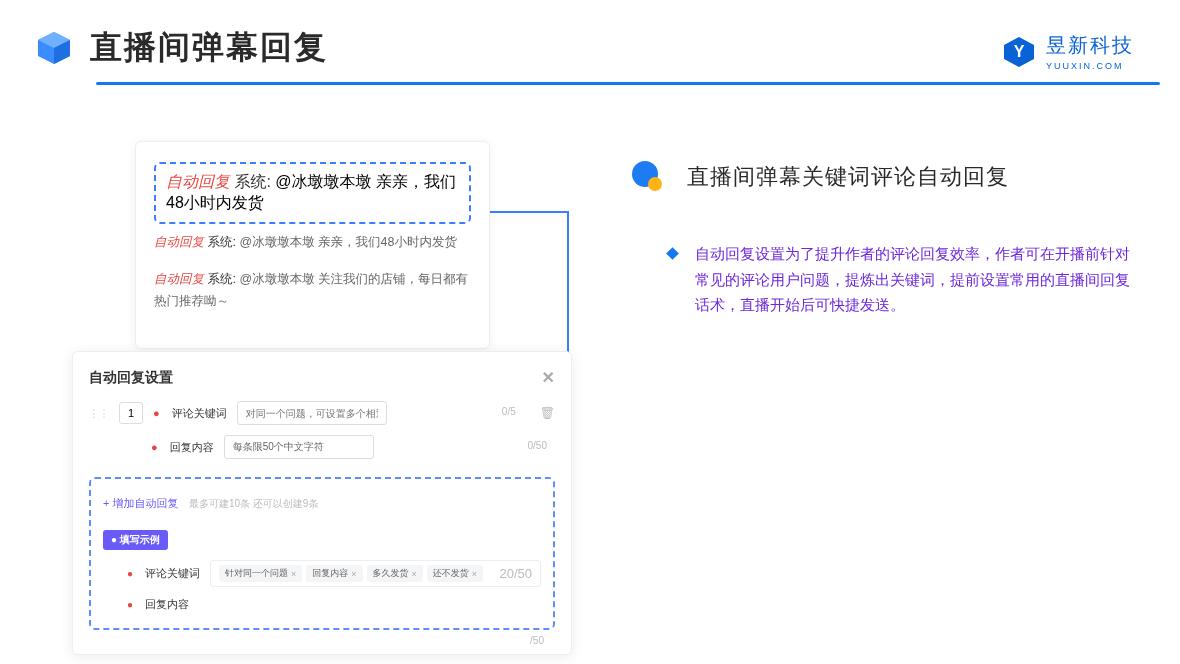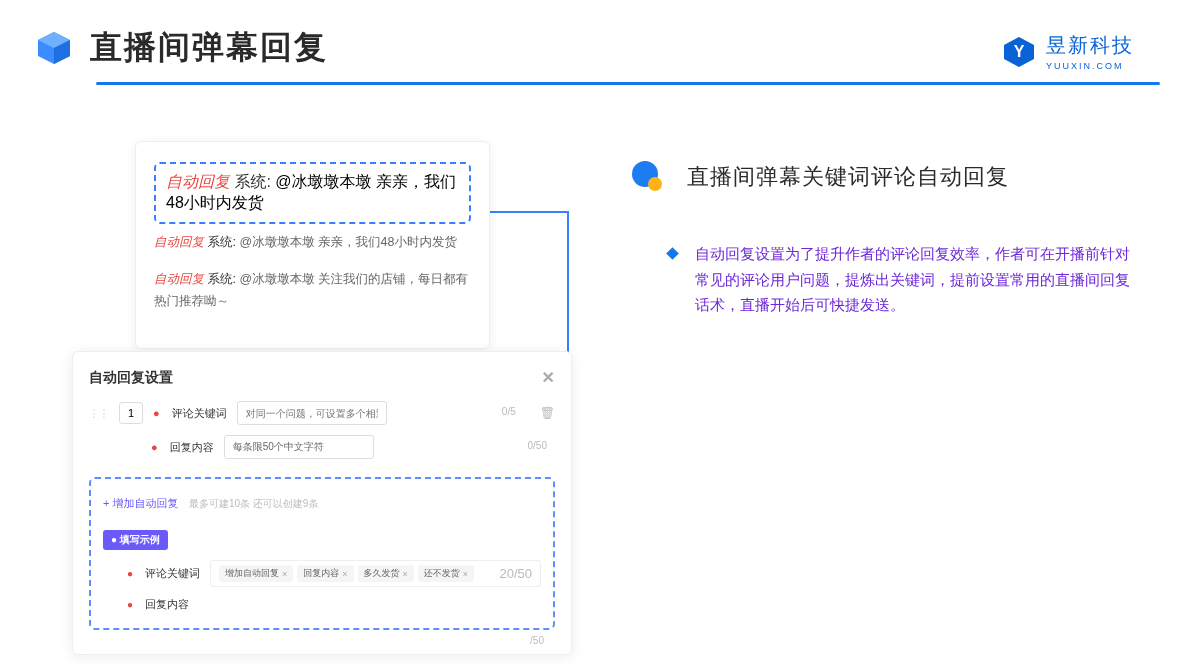--- a/index.html
+++ b/index.html
@@ -136,21 +136,21 @@
 
         <div class="example-box">
           <span class="add-link">+ 增加自动回复</span>
           <span class="hint">最多可建10条 还可以创建9条</span>
           <div style="margin-top:8px"><span class="badge-fill">● 填写示例</span></div>
           <div class="ex-row">
             <span class="dot-req">●</span>
             <span class="field-label">评论关键词</span>
             <div class="ex-input">
               <span class="tag-chip">
-                  <span>增加自动回复</span>
+                  <span>针对同一个问题</span>
                   <span class="chip-x">×</span>
                 </span>
               <span class="tag-chip">
                   <span>回复内容</span>
                   <span class="chip-x">×</span>
                 </span>
               <span class="tag-chip">
                   <span>多久发货</span>
                   <span class="chip-x">×</span>
                 </span>

